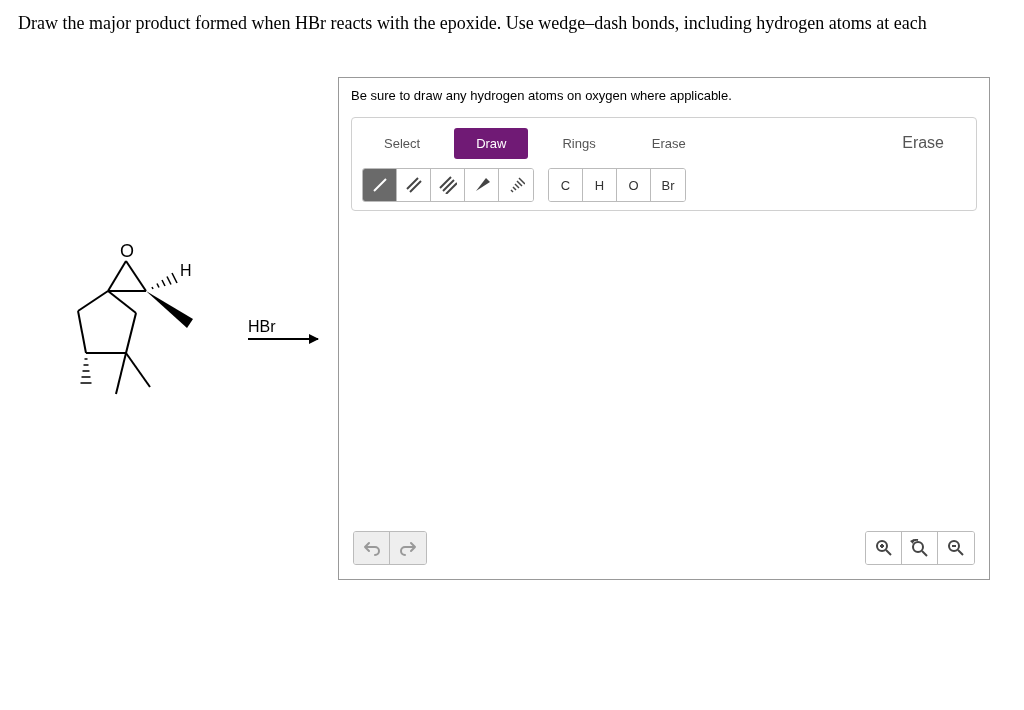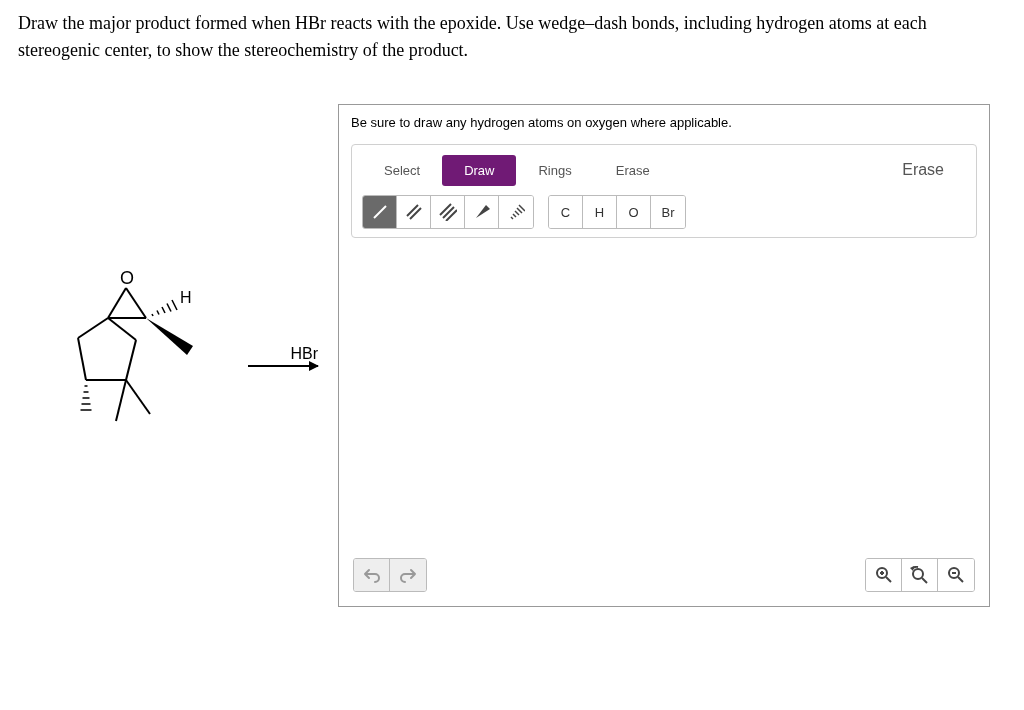--- a/index.html
+++ b/index.html
@@ -25,21 +25,21 @@
     gap: 30px;
     margin-left: 20px;
   }
   .molecule-svg {
     width: 180px;
     height: 200px;
   }
   .arrow-group {
     display: flex;
     flex-direction: column;
-    align-items: flex-end;
+    align-items: flex-start;
   }
   .reagent {
     font-family: Arial, sans-serif;
     font-size: 16px;
     margin-bottom: 2px;
   }
   .arrow {
     width: 70px;
     height: 2px;
     background: #000;
@@ -66,21 +66,21 @@
   }
   .toolbar-wrap {
     margin: 0 12px;
     border: 1px solid #d0d0d0;
     border-radius: 4px;
     padding: 8px 10px;
   }
   .toolbar-row-tabs {
     display: flex;
     align-items: center;
-    gap: 0;
+    gap: 12px;
   }
   .tab-btn {
     font-size: 13px;
     color: #555;
     padding: 8px 22px;
     border: none;
     background: transparent;
     cursor: pointer;
     border-radius: 3px;
   }
@@ -156,21 +156,20 @@
   }
   .footer-btn:last-child { border-right: none; }
   .footer-right { margin-left: auto; }
   .footer-right .footer-btn { background: #fff; color: #444; }
 </style>
 </head>
 <body>
 
 <div class="question">
   <span>Draw the major product formed when HBr reacts with the epoxide. Use wedge–dash bonds, including hydrogen atoms at each</span><br>
-  <span>stereogenic center, to show the stereochemistry of the product.</span>
 </div>
 
 <div class="main-area">
   <div class="reactant-area">
     <svg class="molecule-svg" viewBox="0 0 180 200">
 
       <text x="82" y="28" font-family="Arial" font-size="18">O</text>
 
       <line x1="88" y1="32" x2="70" y2="62" stroke="#000" stroke-width="2"></line>
       <line x1="88" y1="32" x2="108" y2="62" stroke="#000" stroke-width="2"></line>

